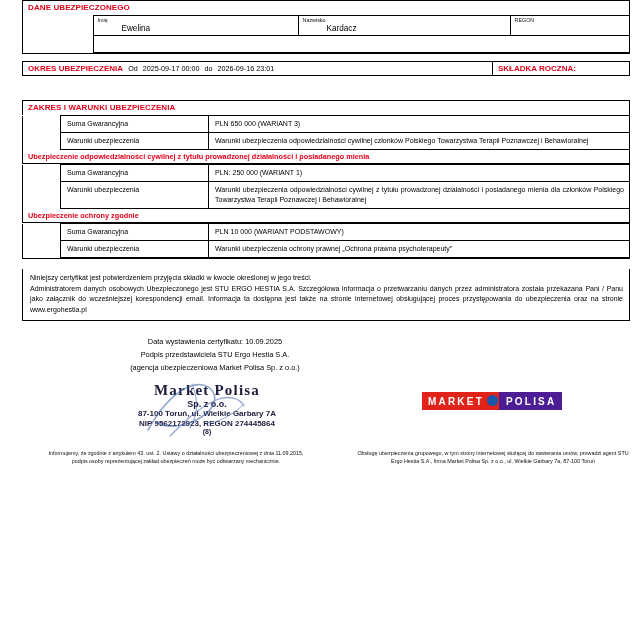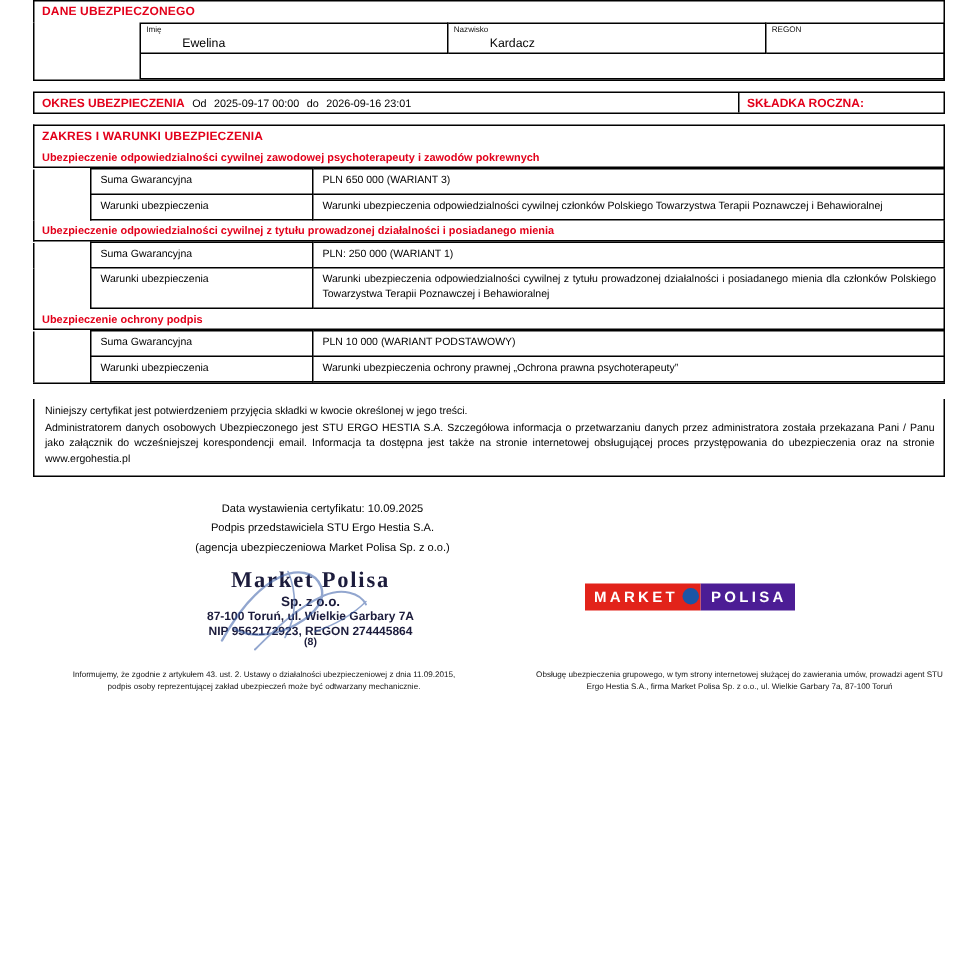--- a/index.html
+++ b/index.html
@@ -104,21 +104,21 @@
     font-size: 8px;
   }
   .period-val {
     color: #000;
     font-size: 7.2px;
   }
   .sp { display: inline-block; width: 5px; }
 
   
   .scope {
-    margin-top: 7px;
+    margin-top: 24px;
   }
   .scope .sec-head { border-bottom: none; }
   table.rowtab {
     width: 100%;
     border-collapse: collapse;
     table-layout: fixed;
     border-left: 1px solid #000;
     border-right: 1px solid #000;
   }
   table.rowtab td {
@@ -196,21 +196,21 @@
     top: -4px;
     width: 120px;
     height: 66px;
     pointer-events: none;
     opacity: 0.55;
   }
 
   
   .logo {
     position: absolute;
-    left: 368px;
+    left: 400px;
     top: 10px;
     display: flex;
     align-items: center;
     height: 18px;
   }
   .logo-red, .logo-blue {
     display: flex;
     align-items: center;
     height: 18px;
     color: #ffffff;
@@ -318,21 +318,20 @@
         <span class="lbl-red">OKRES UBEZPIECZENIA</span><span class="sp"></span><span class="period-val">Od</span><span class="sp"></span><span class="period-val">2025-09-17 00:00</span><span class="sp"></span><span class="period-val">do</span><span class="sp"></span><span class="period-val">2026-09-16 23:01</span>
       </div>
       <div class="period-right">
         <span class="lbl-red">SKŁADKA ROCZNA:</span><span class="sp"></span><span class="period-val"></span>
       </div>
     </div>
 
     <div class="scope">
       <div class="sec-head">ZAKRES I WARUNKI UBEZPIECZENIA</div>
 
-      <div class="sub-head">Ubezpieczenie odpowiedzialności cywilnej zawodowej psychoterapeuty i zawodów pokrewnych</div>
       <table class="rowtab">
         <tbody>
             <tr>
           <td class="indent-pad"></td>
           <td class="c-label">Suma Gwarancyjna</td>
           <td class="c-value">PLN 650 000  (WARIANT 3)</td>
         </tr>
         <tr>
           <td class="indent-pad"></td>
           <td class="c-label">Warunki ubezpieczenia</td>
@@ -350,21 +349,21 @@
           <td class="c-value">PLN: 250 000  (WARIANT 1)</td>
         </tr>
         <tr>
           <td class="indent-pad"></td>
           <td class="c-label">Warunki ubezpieczenia</td>
           <td class="c-value">Warunki ubezpieczenia odpowiedzialności cywilnej z tytułu prowadzonej działalności i posiadanego mienia dla członków Polskiego Towarzystwa Terapii Poznawczej i Behawioralnej</td>
         </tr>
       </tbody>
         </table>
 
-      <div class="sub-head">Ubezpieczenie ochrony podpis</div>
+      <div class="sub-head">Ubezpieczenie ochrony zgodnie</div>
       <table class="rowtab">
         <tbody>
             <tr>
           <td class="indent-pad"></td>
           <td class="c-label">Suma Gwarancyjna</td>
           <td class="c-value">PLN 10 000 (WARIANT PODSTAWOWY)</td>
         </tr>
         <tr>
           <td class="indent-pad"></td>
           <td class="c-label">Warunki ubezpieczenia</td>

